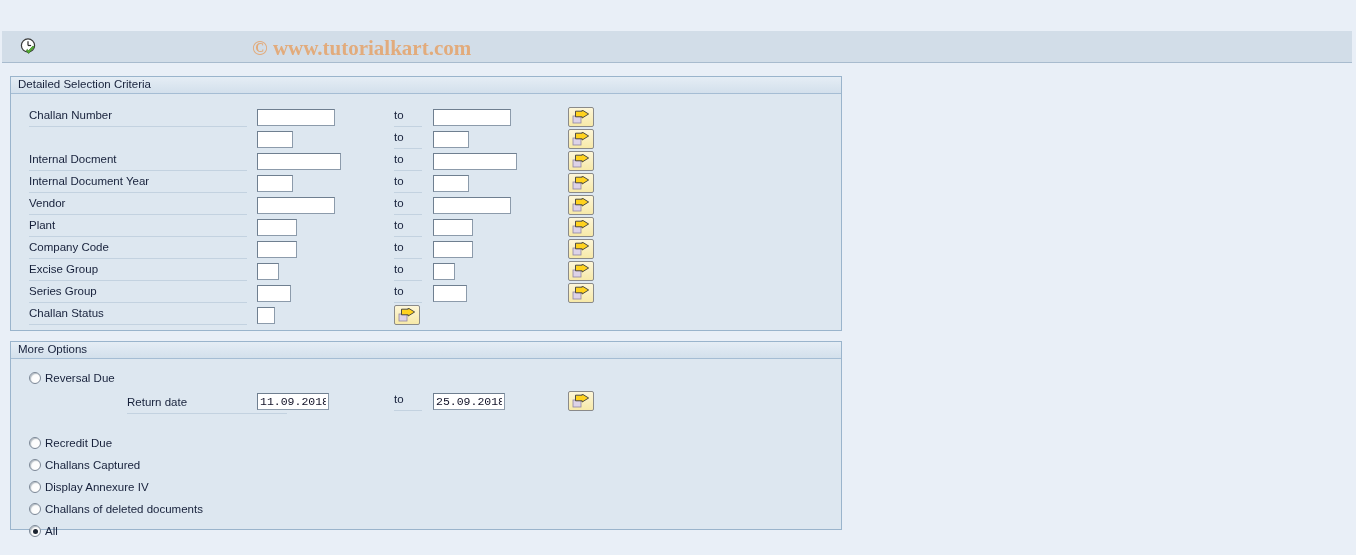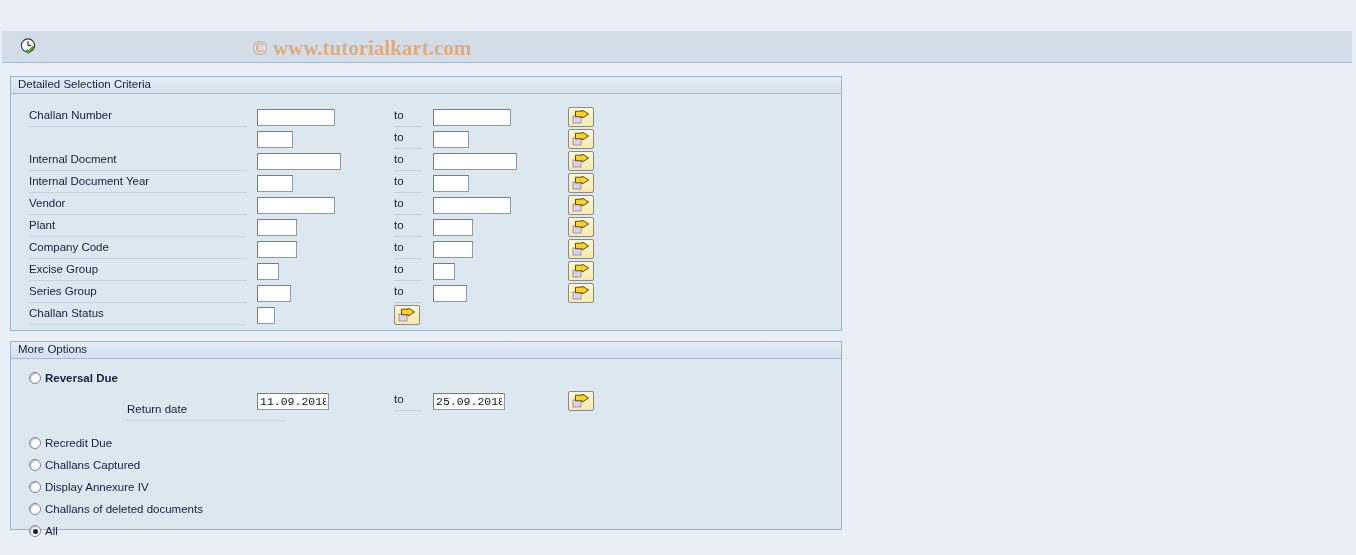--- a/index.html
+++ b/index.html
@@ -194,21 +194,21 @@
     border-radius: 50%;
     background: #1b2330;
   }
   .radio-label {
     font-size: 11.5px;
     color: #16203a;
   }
 
   .date-label {
     position: absolute;
-    left: 116px; top: 13px;
+    left: 116px; top: 6px;
     width: 160px; height: 18px;
     font-size: 11.5px;
     color: #16203a;
     border-bottom: 1px solid #c3d2e0;
     box-sizing: border-box;
     padding-bottom: 1px;
     white-space: nowrap;
   }
 </style>
 </head>
@@ -353,21 +353,21 @@
           </div>
         </div>
       </div>
   </div>
 
   <div class="groupbox" id="options-box">
     <div class="gb-header">
       <span>More Options</span>
     </div>
     <div class="gb-body" id="options-rows">
-        <div class="radio-row" style="top: 8px; font-weight: bold;">
+        <div class="radio-row" style="top: 8px;">
           <span class="radio-mark"></span>
           <span class="radio-label">Reversal Due</span>
         </div>
         <div class="radio-row" style="top: 73px;">
           <span class="radio-mark"></span>
           <span class="radio-label">Recredit Due</span>
         </div>
         <div class="radio-row" style="top: 95px;">
           <span class="radio-mark"></span>
           <span class="radio-label">Challans Captured</span>

